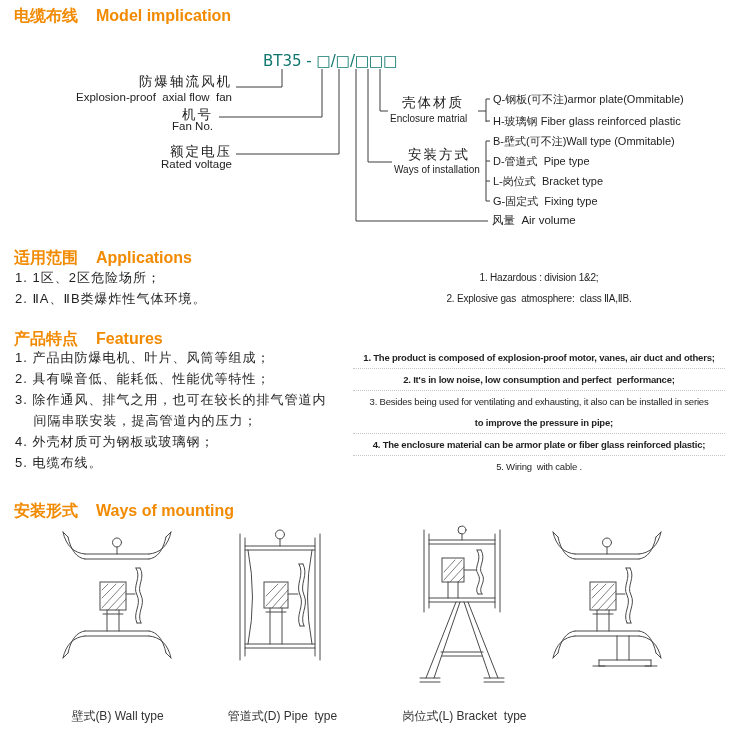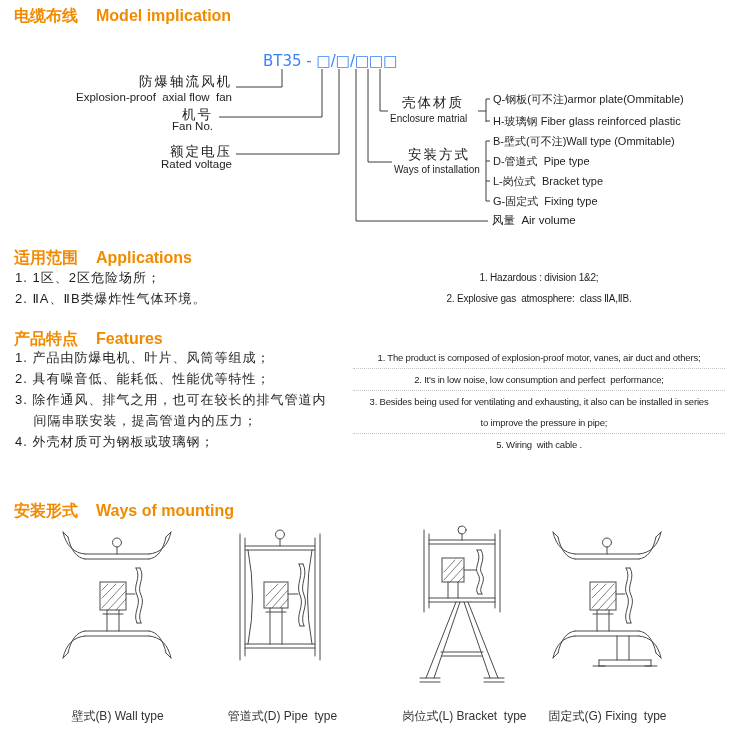--- a/index.html
+++ b/index.html
@@ -7,33 +7,33 @@
     width:730px;height:734px;background:#ffffff;position:relative;overflow:hidden;
     font-family:"Liberation Sans","DejaVu Sans",sans-serif;color:#1f1f1f;
   }
   .heading{position:absolute;left:14px;font-size:16px;font-weight:bold;color:var(--accent,#F28A00);white-space:nowrap;}
   .heading .en{margin-left:18px;}
 
   
   #diagram{position:absolute;left:0;top:44px;width:730px;height:202px;}
   #diagram > svg{position:absolute;left:0;top:0;}
   .dg{position:absolute;white-space:pre;color:#222;}
-  .code{font-size:15px;font-family:"DejaVu Sans",sans-serif;color:#3b82f6;}
+  .code{font-size:15px;font-family:"DejaVu Sans",sans-serif;color:#0f766e;}
   .zh13{font-size:13.5px;letter-spacing:2px;}
   .en11{font-size:11.5px;}
   .en10{font-size:10px;}
   .opt{font-size:11px;line-height:13px;}
   .ra{text-align:right;}
 
   
   .col{position:absolute;}
   .line{white-space:pre;height:21px;line-height:21px;}
   .zh-body{font-size:13px;letter-spacing:1px;}
   .en-body{font-size:9.5px;letter-spacing:-0.2px;text-align:center;}
-  .rule{border-bottom:1px dotted #c6c6c6;}
+  .rule{border-bottom:1px dotted #c6c6c6;font-weight:bold;}
 
   
   figure{margin:0;}
   .fig{position:absolute;top:520px;width:145px;text-align:center;}
   .fig svg{display:block;}
   .fig figcaption{font-size:12px;color:#333;margin-top:2px;white-space:pre;text-align:center;}
   .draw{stroke:#4a4a4a;fill:none;stroke-width:1;stroke-linecap:round;}
   .hatch{stroke-width:0.7;}
 </style>
 </head>
@@ -94,26 +94,28 @@
 
 <div class="heading" style="top:329px">
   <span>产品特点</span><span class="en">Features</span>
 </div>
 <div class="col" style="left:15px;top:347px;width:335px">
   <div class="line zh-body">1. 产品由防爆电机、叶片、风筒等组成；</div>
   <div class="line zh-body">2. 具有噪音低、能耗低、性能优等特性；</div>
   <div class="line zh-body">3. 除作通风、排气之用，也可在较长的排气管道内</div>
   <div class="line zh-body">    间隔串联安装，提高管道内的压力；</div>
   <div class="line zh-body">4. 外壳材质可为钢板或玻璃钢；</div>
+  <div class="line zh-body">5. 电缆布线。</div>
 </div>
 <div class="col" style="left:353px;top:347px;width:372px">
   <div class="line en-body rule">1. The product is composed of explosion-proof motor, vanes, air duct and others;</div>
   <div class="line en-body rule">2. It's in low noise, low consumption and perfect  performance;</div>
   <div class="line en-body">3. Besides being used for ventilating and exhausting, it also can be installed in series</div>
   <div class="line en-body rule">    to improve the pressure in pipe;</div>
+  <div class="line en-body rule">4. The enclosure material can be armor plate or fiber glass reinforced plastic;</div>
   <div class="line en-body">5. Wiring  with cable .</div>
 </div>
 
 <div class="heading" style="top:501px">
   <span>安装形式</span><span class="en">Ways of mounting</span>
 </div>
 
 <figure class="fig" style="left:45px">
   <svg width="145" height="186" viewBox="0 0 145 186">
     <g class="draw">
@@ -185,14 +187,13 @@
       <rect x="55" y="62" width="26" height="28"></rect>
       <path class="hatch" d="M57 88 L79 64 M57 78 L71 64 M63 90 L81 71 M57 70 L63 64 M71 90 L81 79"></path>
       <path d="M62 90 V111 M74 90 V111 M58 94 H78"></path>
       <path d="M81 74 H90"></path>
       <path d="M91 48 C97 58 87 66 92 75 C97 85 87 93 92 103 M95 48 C101 58 91 66 96 75 C101 85 91 93 96 103 M91 48 H95 M92 103 H96"></path>
       <path d="M82 116 V140 M94 116 V140"></path>
       <path d="M64 140 H116 M64 146 H116 M64 140 V146 M116 140 V146"></path>
       <path d="M58 146 H70 M110 146 H122"></path>
     </g>
   </svg>
-  <figcaption>固定式(G) Fixing  type</figcaption>
 </figure>
 
 </body></html>

